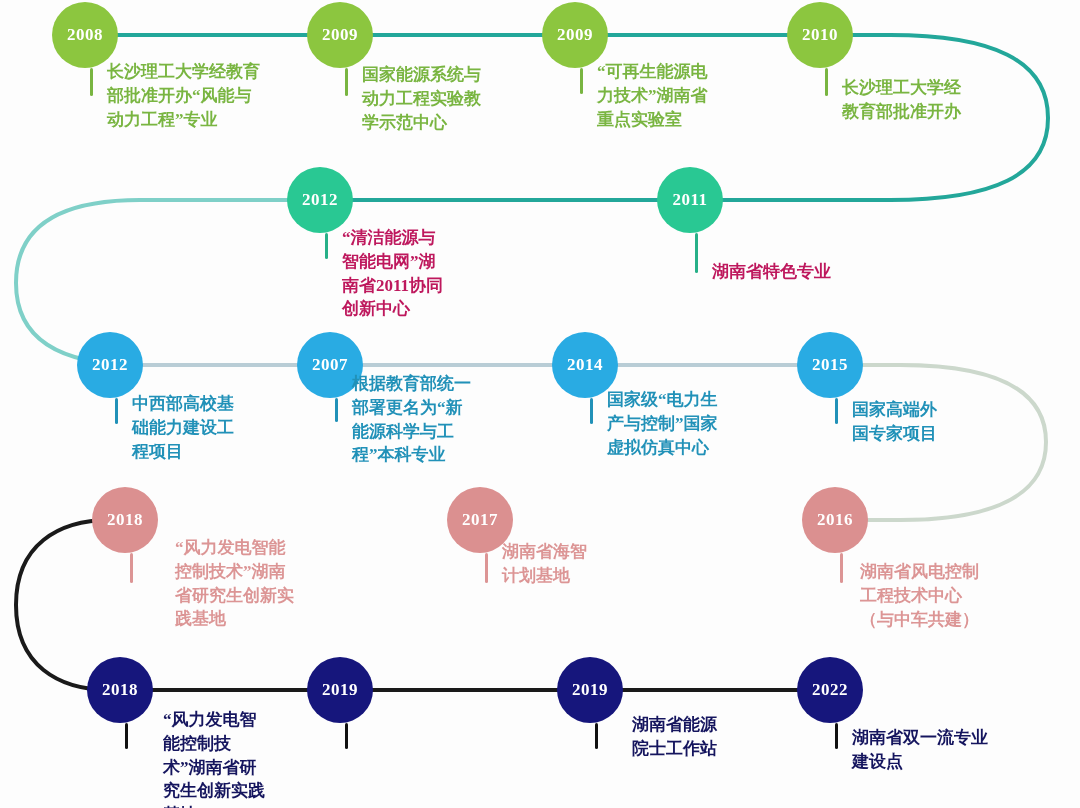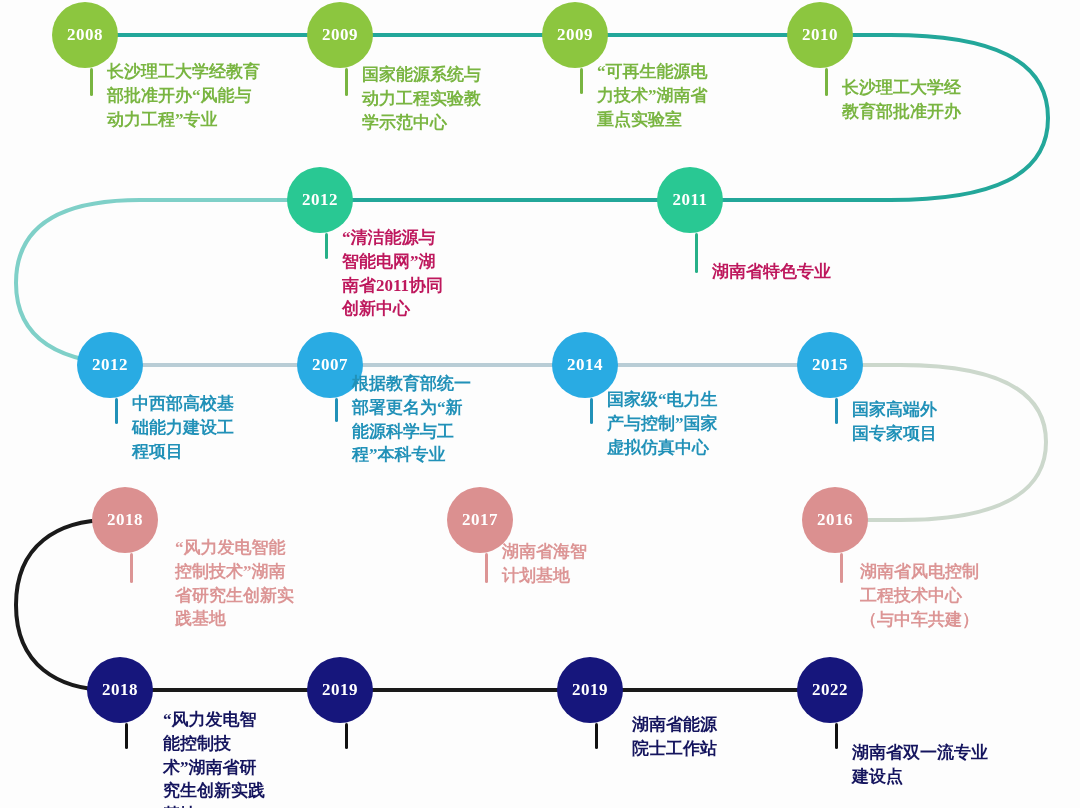--- a/index.html
+++ b/index.html
@@ -128,15 +128,15 @@
 
   <div class="node nv" style="left:307px;top:657px">2019</div>
   <div class="tick tk-nv" style="left:345px;top:723px;height:26px"></div>
 
   <div class="node nv" style="left:557px;top:657px">2019</div>
   <div class="tick tk-nv" style="left:595px;top:723px;height:26px"></div>
   <div class="label lb-nv" style="left:632px;top:713px;width:95px">湖南省能源院士工作站</div>
 
   <div class="node nv" style="left:797px;top:657px">2022</div>
   <div class="tick tk-nv" style="left:835px;top:723px;height:26px"></div>
-  <div class="label lb-nv" style="left:852px;top:741px;width:145px">湖南省双一流专业建设点</div>
+  <div class="label lb-nv" style="left:852px;top:726px;width:145px">湖南省双一流专业建设点</div>
 
 </div>
 
 </body></html>

